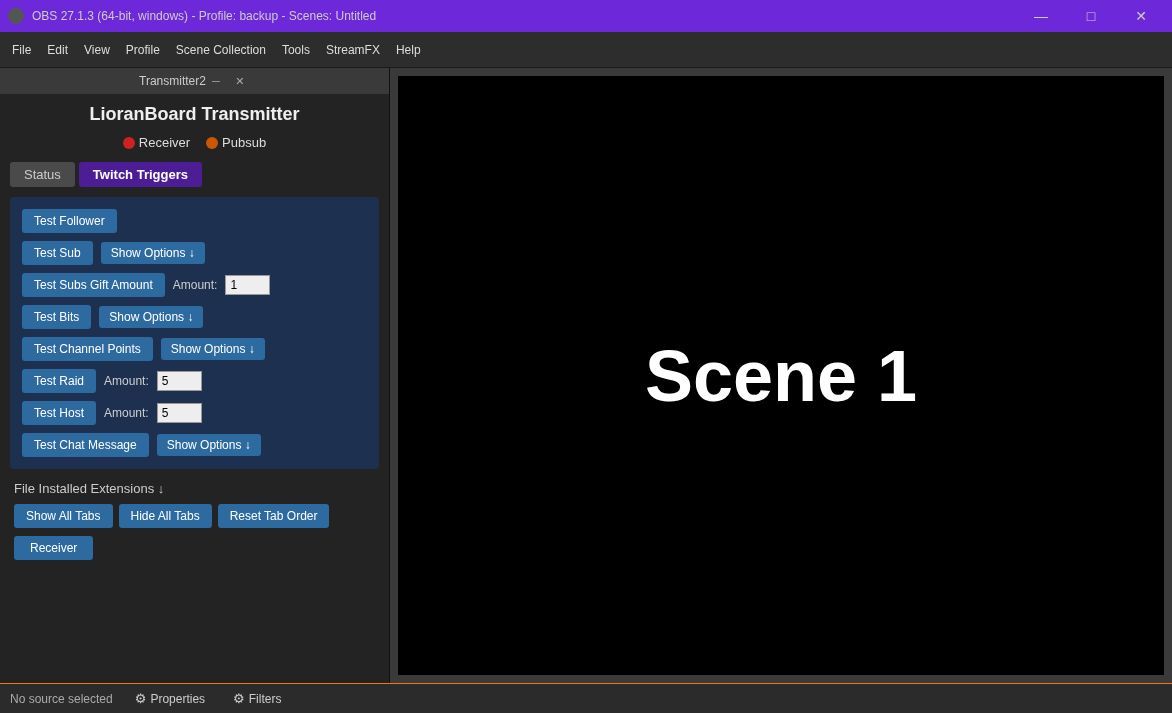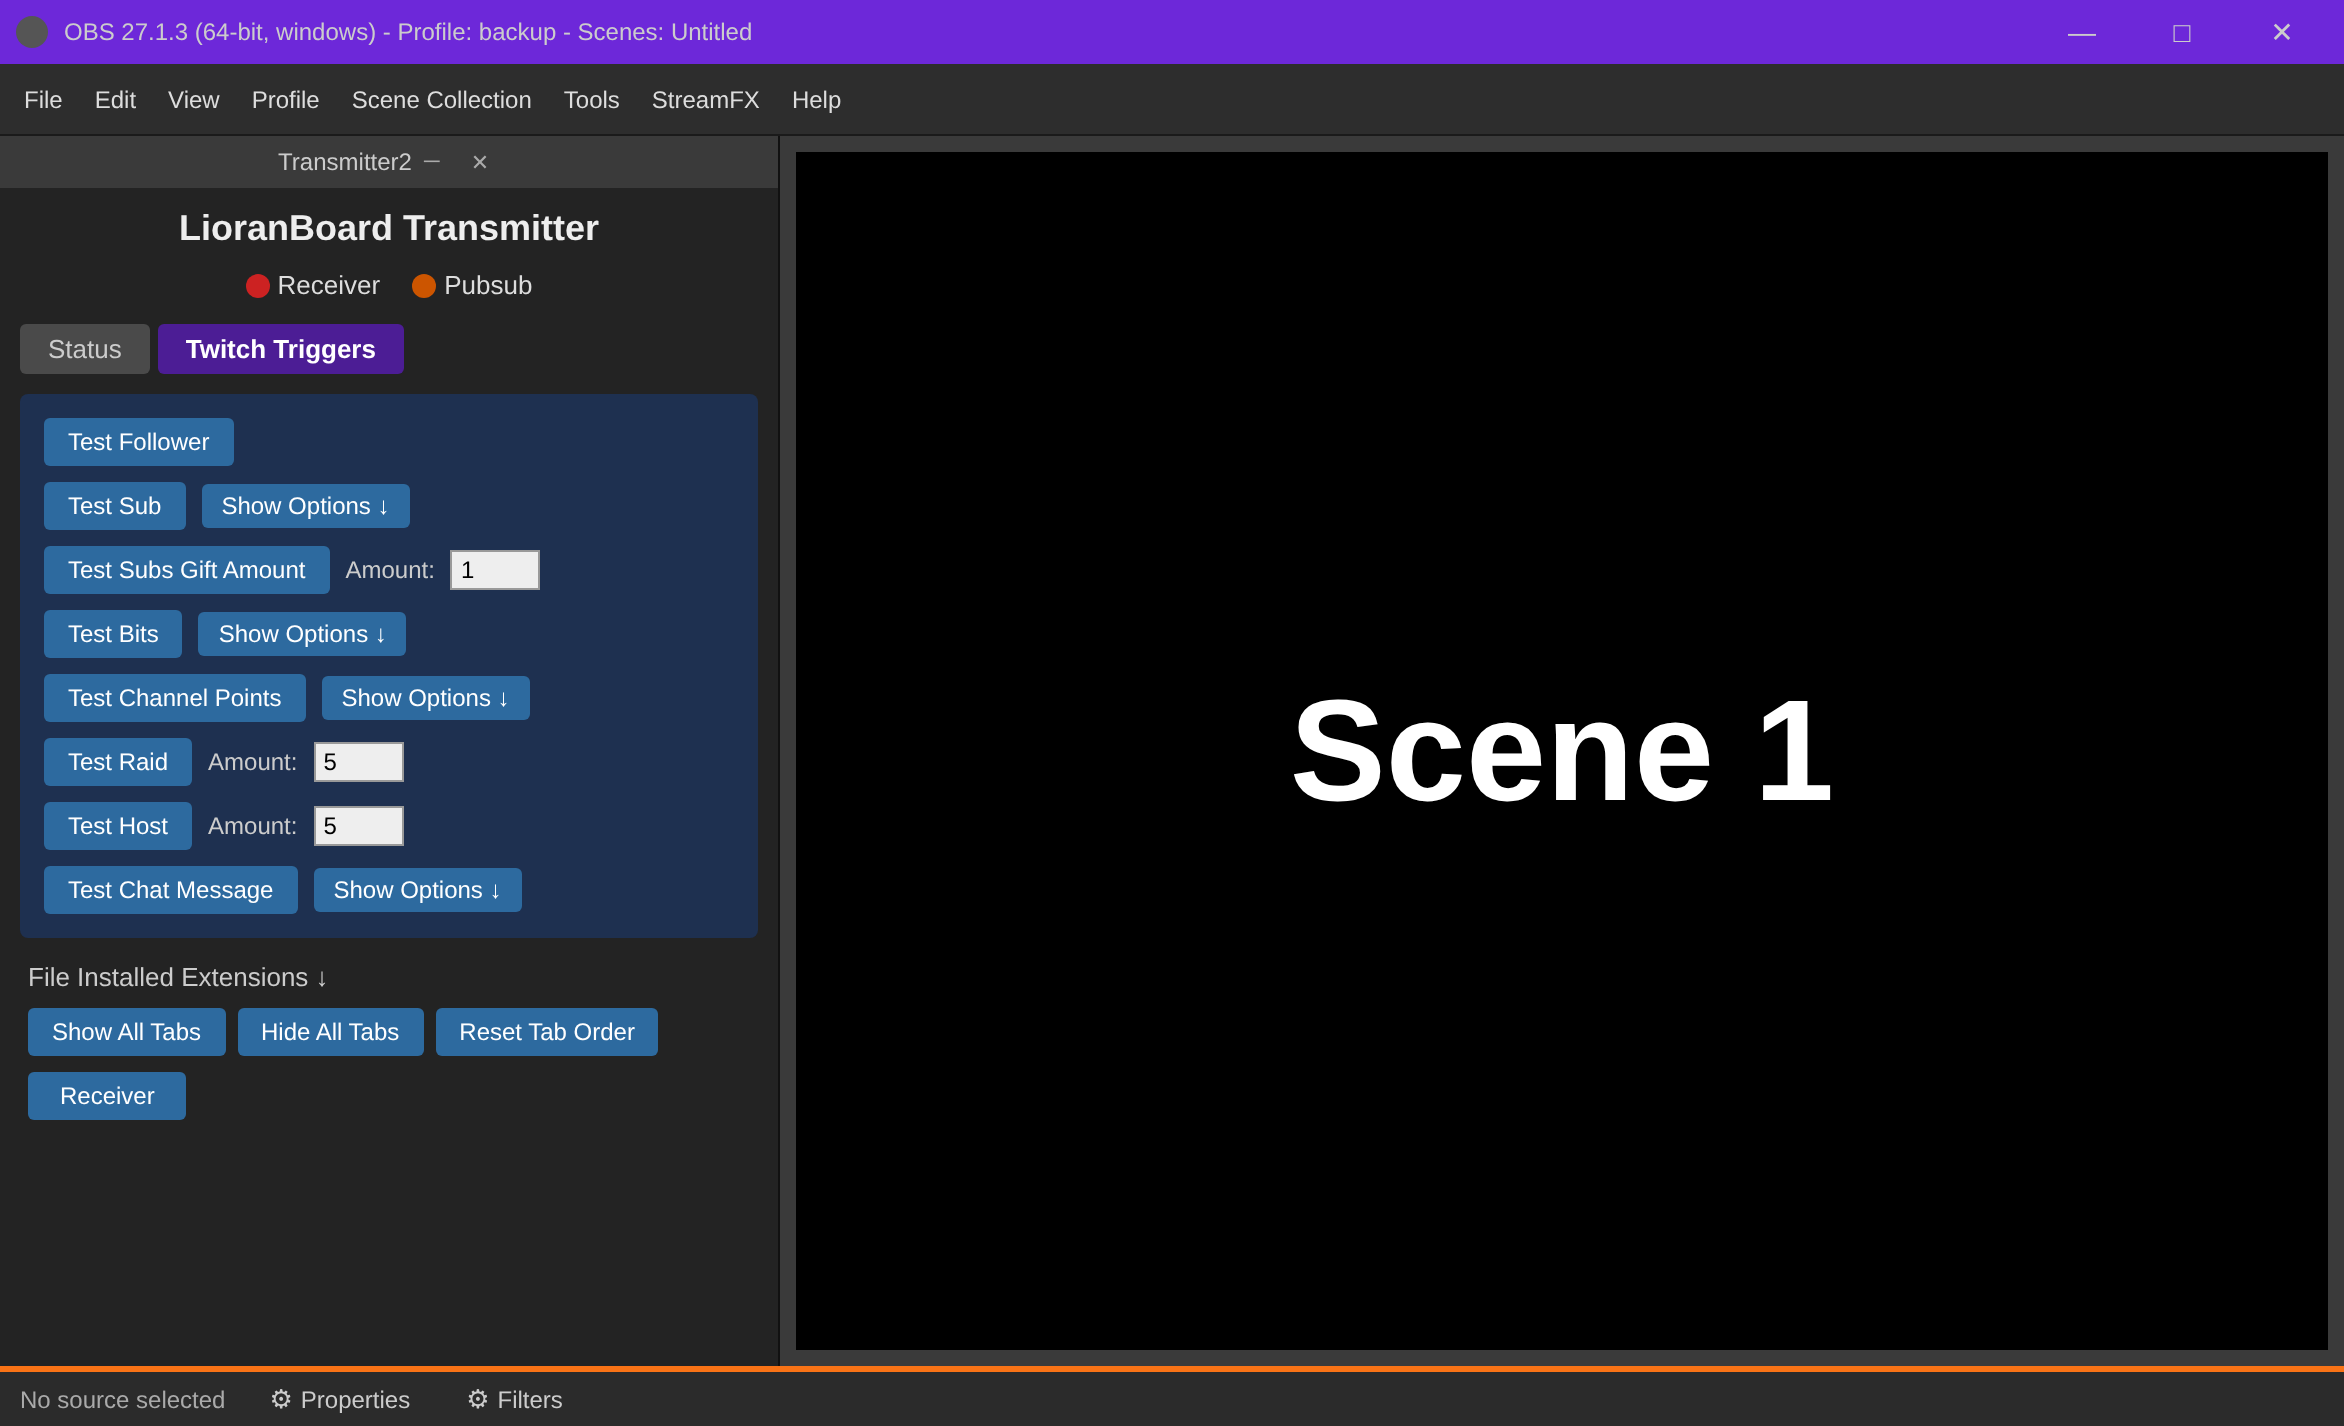--- a/index.html
+++ b/index.html
@@ -297,21 +297,21 @@
       color: #fff;
       font-size: 72px;
       font-weight: bold;
       font-family: Arial, sans-serif;
     }
 
     
     .status-bar {
       height: 30px;
       background: #2b2b2b;
-      border-top: 3px solid #f97316;
+      border-top: 1px solid #f97316;
       display: flex;
       align-items: center;
       padding: 0 10px;
       gap: 16px;
       flex-shrink: 0;
     }
     .status-bar-text {
       color: #aaa;
       font-size: 12px;
     }

